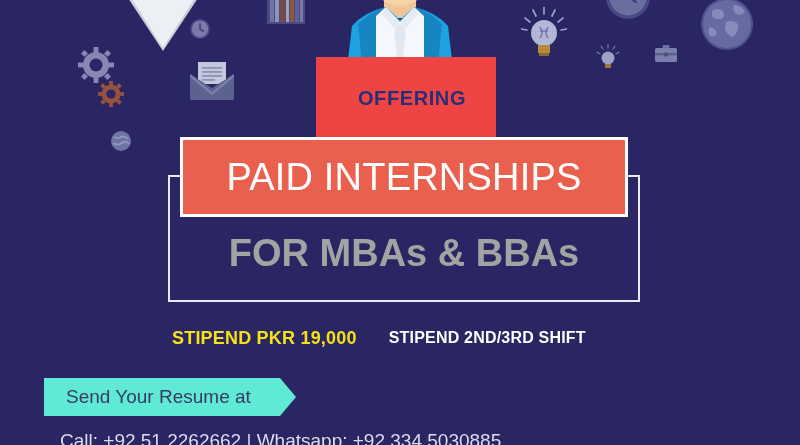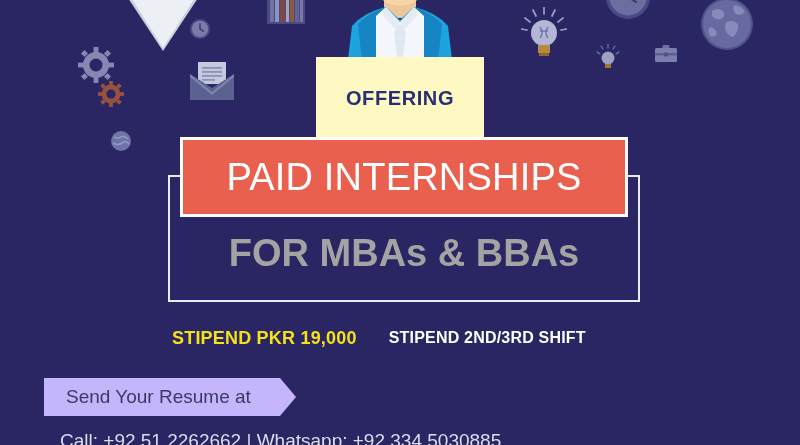--- a/index.html
+++ b/index.html
@@ -42,23 +42,24 @@
     position:absolute;
     left:292px; top:-36px;
     width:216px; height:180px;
   }
 
   
   .offering-card{
     position:absolute;
     left:316px; top:57px;
     width:168px; height:83px;
-    background:#fef9c3;
+    background:#ef4444;
     display:flex;align-items:center;justify-content:center;
     z-index:6;
+    padding-left:12px;
   }
   .offering-card span{
     color:#2a2e74;
     font-size:20px;
     font-weight:bold;
     letter-spacing:.6px;
   }
 
   
   .red-banner{
@@ -125,21 +126,21 @@
   .resume-bar{
     position:absolute;
     left:44px; top:378px;
     width:708px; height:38px;
     z-index:6;
   }
   .resume-tag{
     position:absolute;
     left:0; top:0;
     width:252px; height:38px;
-    background:#c4b5fd;
+    background:#5eead4;
     clip-path:polygon(0 0, 236px 0, 252px 50%, 236px 100%, 0 100%);
     display:flex;align-items:center;
   }
   .resume-tag span{
     color:#3c3a63;
     font-size:19px;
     margin-left:22px;
     white-space:nowrap;
   }
   .email-box{

